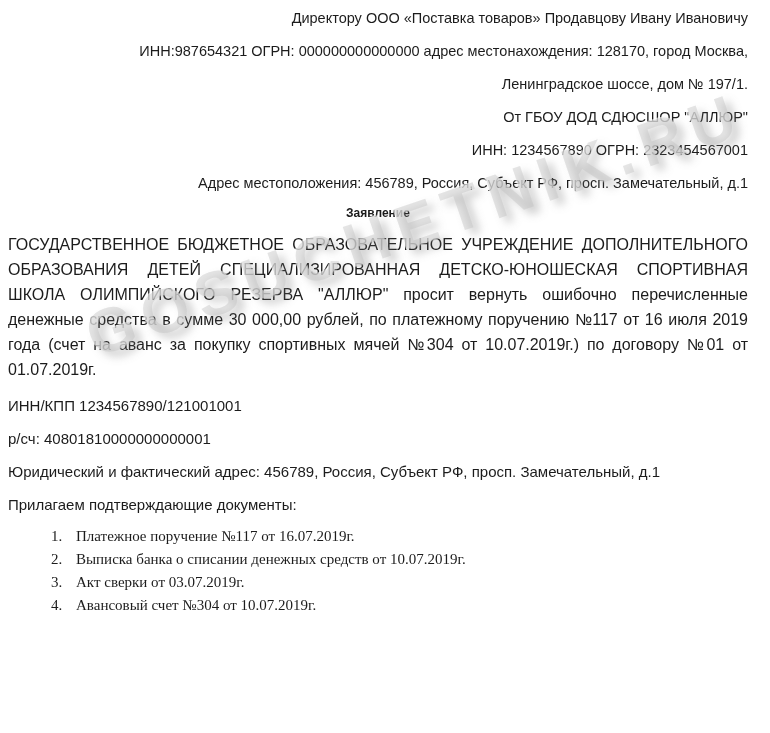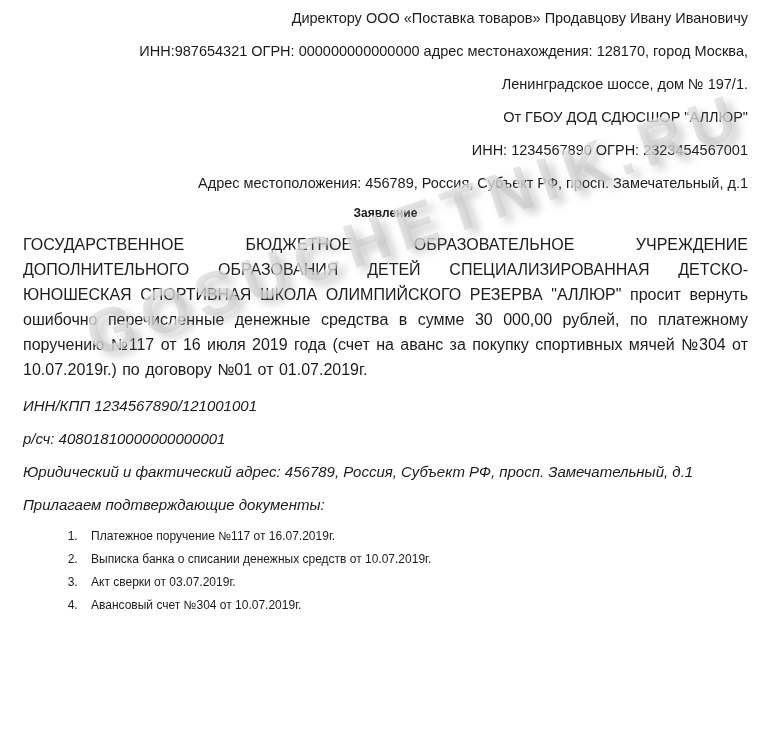--- a/index.html
+++ b/index.html
@@ -13,21 +13,21 @@
     height: 733px;
     background: #ffffff;
     overflow: hidden;
     box-sizing: border-box;
     font-family: "Liberation Sans", "DejaVu Sans", sans-serif;
     color: #1c1c1c;
   }
   .content {
     position: relative;
     z-index: 1;
-    padding: 8px 22px 0 23px;
+    padding: 8px 22px 0 8px;
   }
   
   .header-block {
     text-align: right;
     font-size: 14.5px;
   }
   .header-block .hline {
     line-height: 20px;
     margin-bottom: 13px;
     white-space: nowrap;
@@ -45,26 +45,26 @@
     line-height: 25px;
     text-align: justify;
     margin: 0 0 14px 0;
     word-spacing: 1px;
   }
   .req-line {
     font-size: 15px;
     line-height: 19px;
     margin: 0 0 14px 0;
     white-space: nowrap;
-    font-style: italic;
   }
   .attachments-list {
     margin: 4px 0 10px 0;
     padding-left: 58px;
-    font-size: 12px;
+    font-size: 15px;
+    font-family: Liberation Serif, serif;
   }
   .attachments-list li {
     line-height: 17px;
     margin-bottom: 6px;
     padding-left: 10px;
   }
   
   .watermark {
     position: absolute;
     left: 20px;

